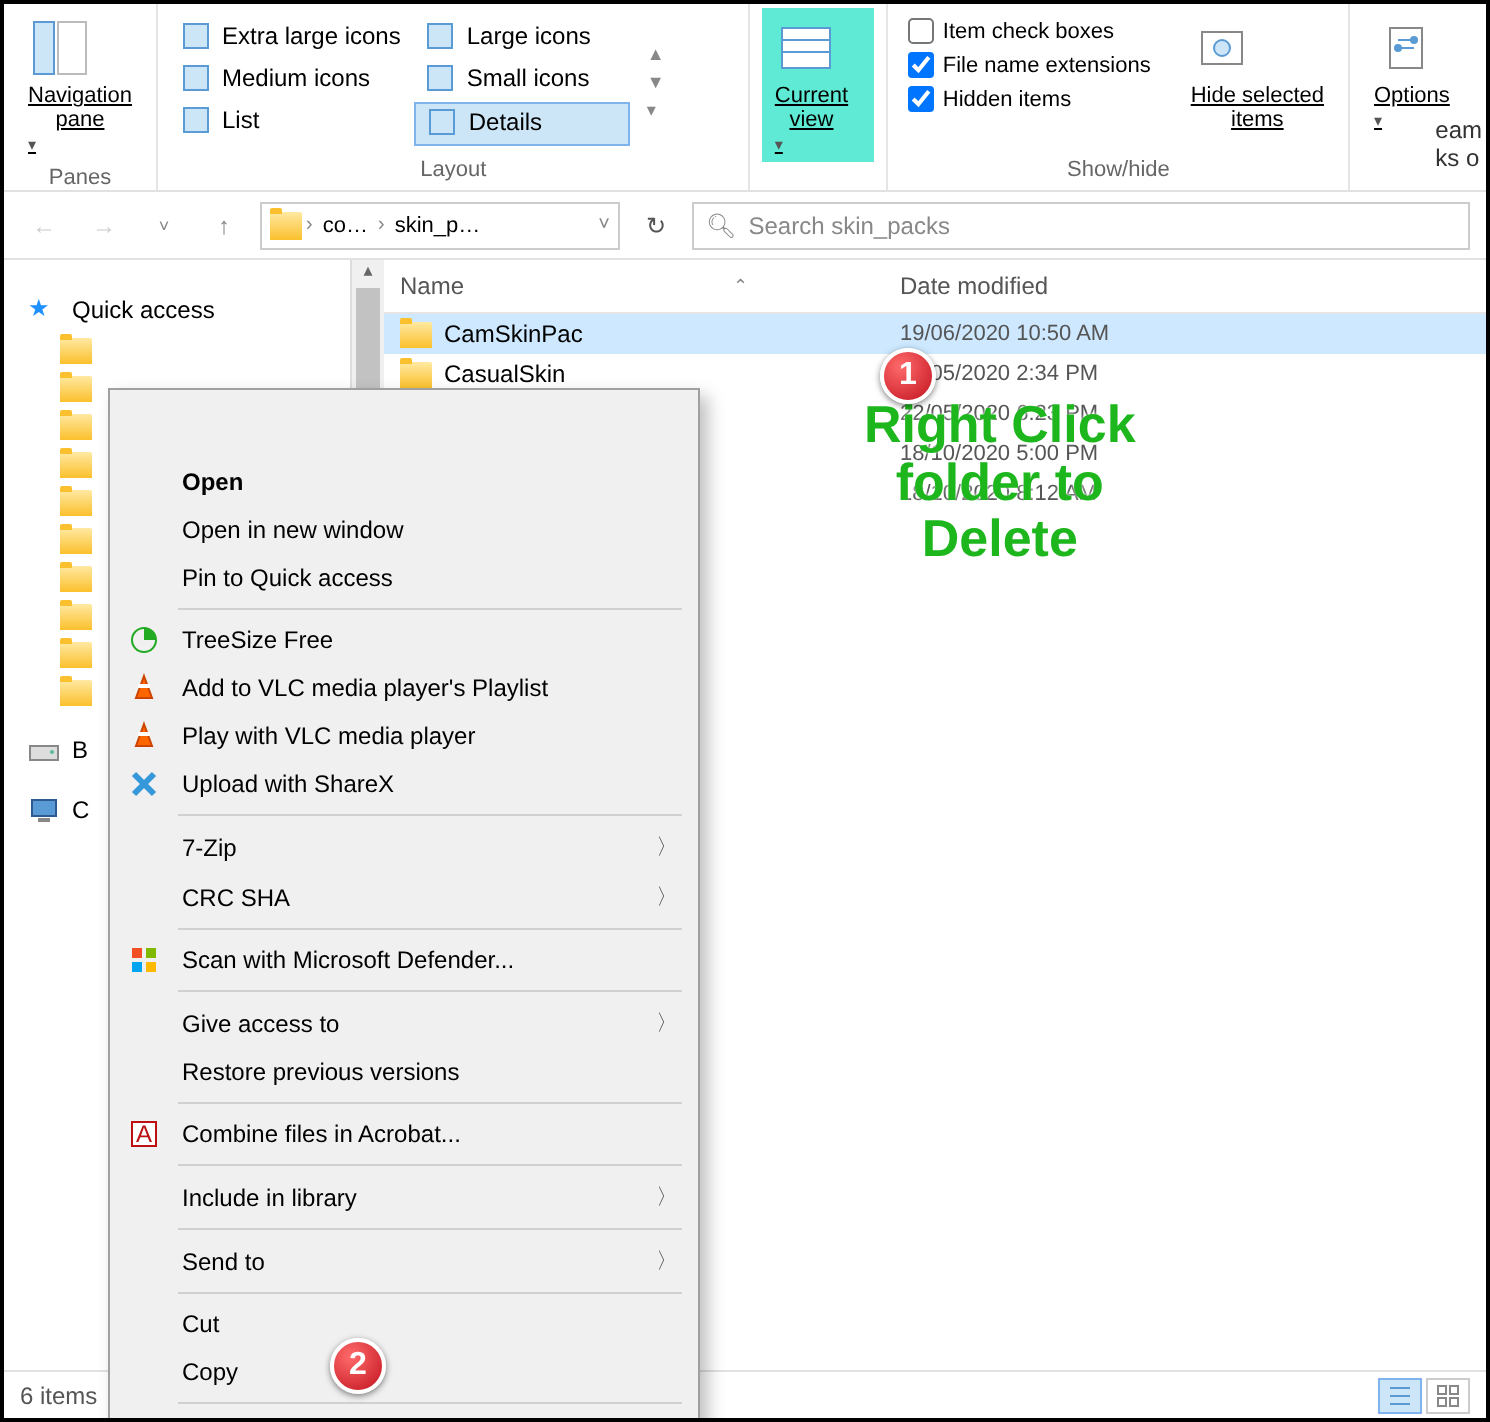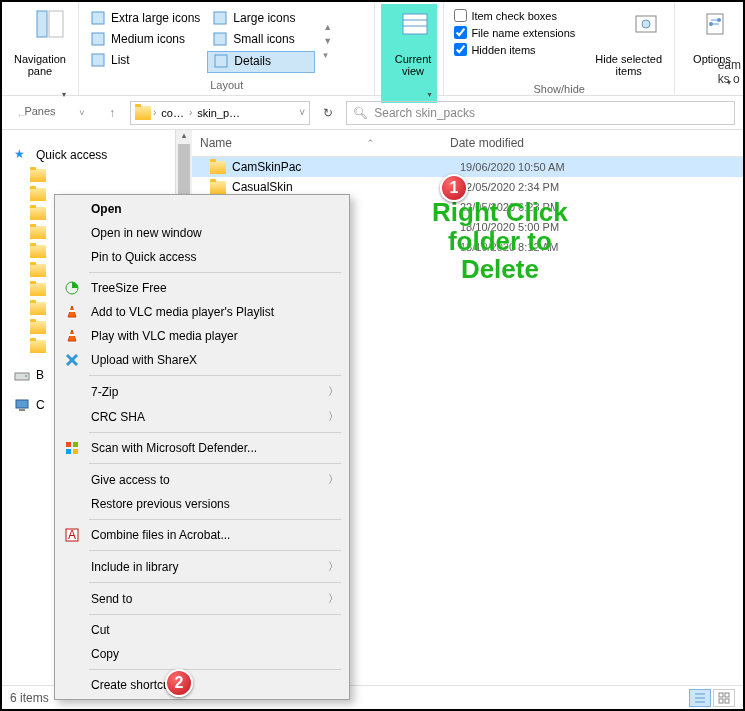--- a/index.html
+++ b/index.html
@@ -3,21 +3,21 @@
 <meta charset="utf-8">
 <style>
 * { margin: 0; padding: 0; box-sizing: border-box; font-family: "Segoe UI", sans-serif; font-size: 12px; }
 body { background: #fff; width: 745px; height: 711px; position: relative; overflow: hidden; border: 2px solid #000; }
 
 
 .ribbon { display: flex; background: #fff; border-bottom: 1px solid #e1e1e1; height: 94px; }
 .ribbon-group { border-right: 1px solid #e5e5e5; padding: 2px 6px; display: flex; flex-direction: column; }
 .ribbon-group-content { display: flex; flex: 1; align-items: flex-start; gap: 4px; }
 .ribbon-group-label { text-align: center; color: #666; font-size: 11px; padding: 2px 0; }
-.big-btn { display: flex; flex-direction: column; align-items: flex-end; justify-content: center; gap: 13px; padding: 4px 6px; min-width: 56px; cursor: pointer; }
+.big-btn { display: flex; flex-direction: column; align-items: flex-start; justify-content: center; gap: 2px; padding: 4px 6px; min-width: 56px; cursor: pointer; text-decoration: underline; }
 .big-btn .ic { width: 32px; height: 32px; display: flex; align-items: center; justify-content: center; }
 .big-btn-label { font-size: 11px; text-align: center; line-height: 1.1; }
 .layout-grid { display: grid; grid-template-columns: repeat(2, auto); gap: 1px; }
 .layout-item { display: flex; gap: 4px; padding: 2px 6px; cursor: pointer; min-width: 108px; }
 .layout-item.selected { background: #cde6f7; border: 1px solid #7eb4ea; }
 .layout-item .ic { width: 16px; height: 16px; }
 .checkrow { display: flex; align-items: center; gap: 4px; padding: 1px 4px; }
 .checkrow input { width: 13px; height: 13px; }
 .checkrow label { font-size: 11px; }
 .dropdown-arrow { font-size: 8px; color: #555; }
@@ -43,42 +43,42 @@
 .folder-ic::before { content: ""; position: absolute; top: -2px; left: 0; width: 40%; height: 3px; background: #fbc02d; border-radius: 1px 1px 0 0; }
 
 .filepane { flex: 1; display: flex; flex-direction: column; overflow: hidden; }
 .col-headers { display: flex; border-bottom: 1px solid #e5e5e5; color: #555; font-size: 11px; }
 .col-headers .col { padding: 6px 8px; }
 .col-name { flex: 0 0 250px; }
 .col-date { flex: 0 0 150px; }
 .filelist { flex: 1; overflow: auto; position: relative; }
 .file-row { display: flex; align-items: center; cursor: pointer; padding: 1px 0; }
 .file-row.selected { background: #cde8ff; }
-.file-row .cell { padding: 2px 18px; display: flex; align-items: center; gap: 6px; }
+.file-row .cell { padding: 2px 8px; display: flex; align-items: center; gap: 6px; }
 .file-row .col-name { flex: 0 0 250px; }
 .file-row .col-date { flex: 0 0 150px; color: #555; font-size: 11px; }
 .file-row .folder-ic { width: 16px; height: 13px; }
 
 
 .vscroll { position: absolute; right: 0; top: 0; bottom: 0; width: 17px; background: #f0f0f0; border-left: 1px solid #ddd; }
 .vscroll .thumb { position: absolute; left: 2px; right: 2px; top: 14px; height: 40px; background: #c2c2c2; }
 .vscroll .arrow { height: 14px; text-align: center; font-size: 9px; color: #666; }
 
 
 .statusbar { height: 24px; border-top: 1px solid #e1e1e1; display: flex; align-items: center; justify-content: space-between; padding: 0 8px; font-size: 11px; color: #555; text-align: center; }
 .view-toggles { display: flex; gap: 2px; }
 .view-toggle { width: 22px; height: 18px; border: 1px solid #ccc; display: flex; align-items: center; justify-content: center; cursor: pointer; }
 .view-toggle.active { background: #cde6f7; border-color: #7eb4ea; }
 
 
 .context-menu { position: absolute; left: 52px; top: 192px; width: 296px; background: #f0f0f0; border: 1px solid #a0a0a0; box-shadow: 4px 4px 8px rgba(0,0,0,0.25); z-index: 50; padding: 2px 0; }
 .menu-item { display: flex; align-items: center; padding: 5px 10px 5px 36px; cursor: pointer; position: relative; font-size: 12px; }
 .menu-item .mic { position: absolute; left: 8px; width: 18px; height: 18px; display: flex; align-items: center; justify-content: center; }
 .menu-item .arrow { margin-left: auto; color: #555; font-size: 11px; }
-.menu-item.bold { font-weight: 600; }
+.menu-item.bold { font-weight: 600; margin-top: 32px; }
 .menu-sep { height: 1px; background: #d0d0d0; margin: 3px 8px 3px 34px; }
 
 
 .callout-badge { position: absolute; width: 28px; height: 28px; border-radius: 50%; background: radial-gradient(circle at 35% 30%, #ff6b6b, #c1121f); border: 2px solid #fff; box-shadow: 0 1px 3px rgba(0,0,0,0.5); color: #fff; font-weight: bold; font-size: 16px; display: flex; align-items: center; justify-content: center; z-index: 60; }
 .annotation-text { position: absolute; color: #1db71d; font-weight: bold; font-size: 26px; line-height: 1.1; z-index: 55; text-shadow: 0 0 2px #fff; }
 
 .right-clip { position: absolute; right: 2px; top: 56px; font-size: 12px; color: #333; }
 </style>
 </head>
 <body>

